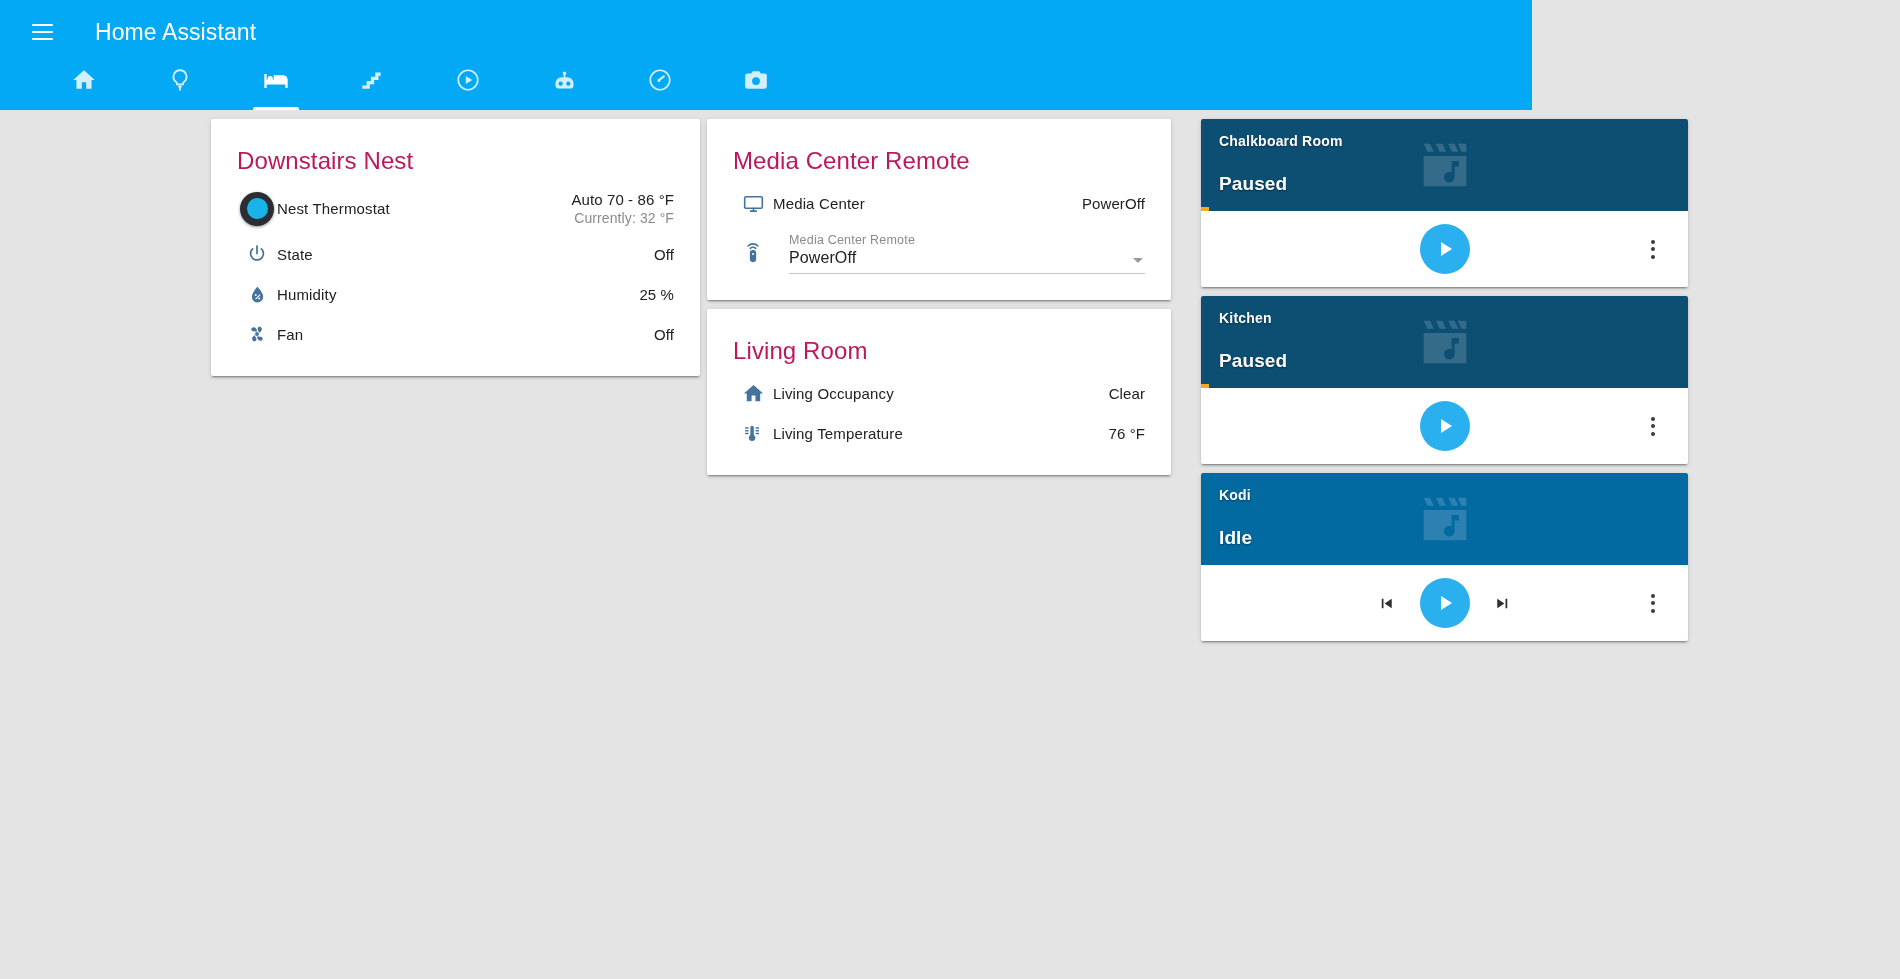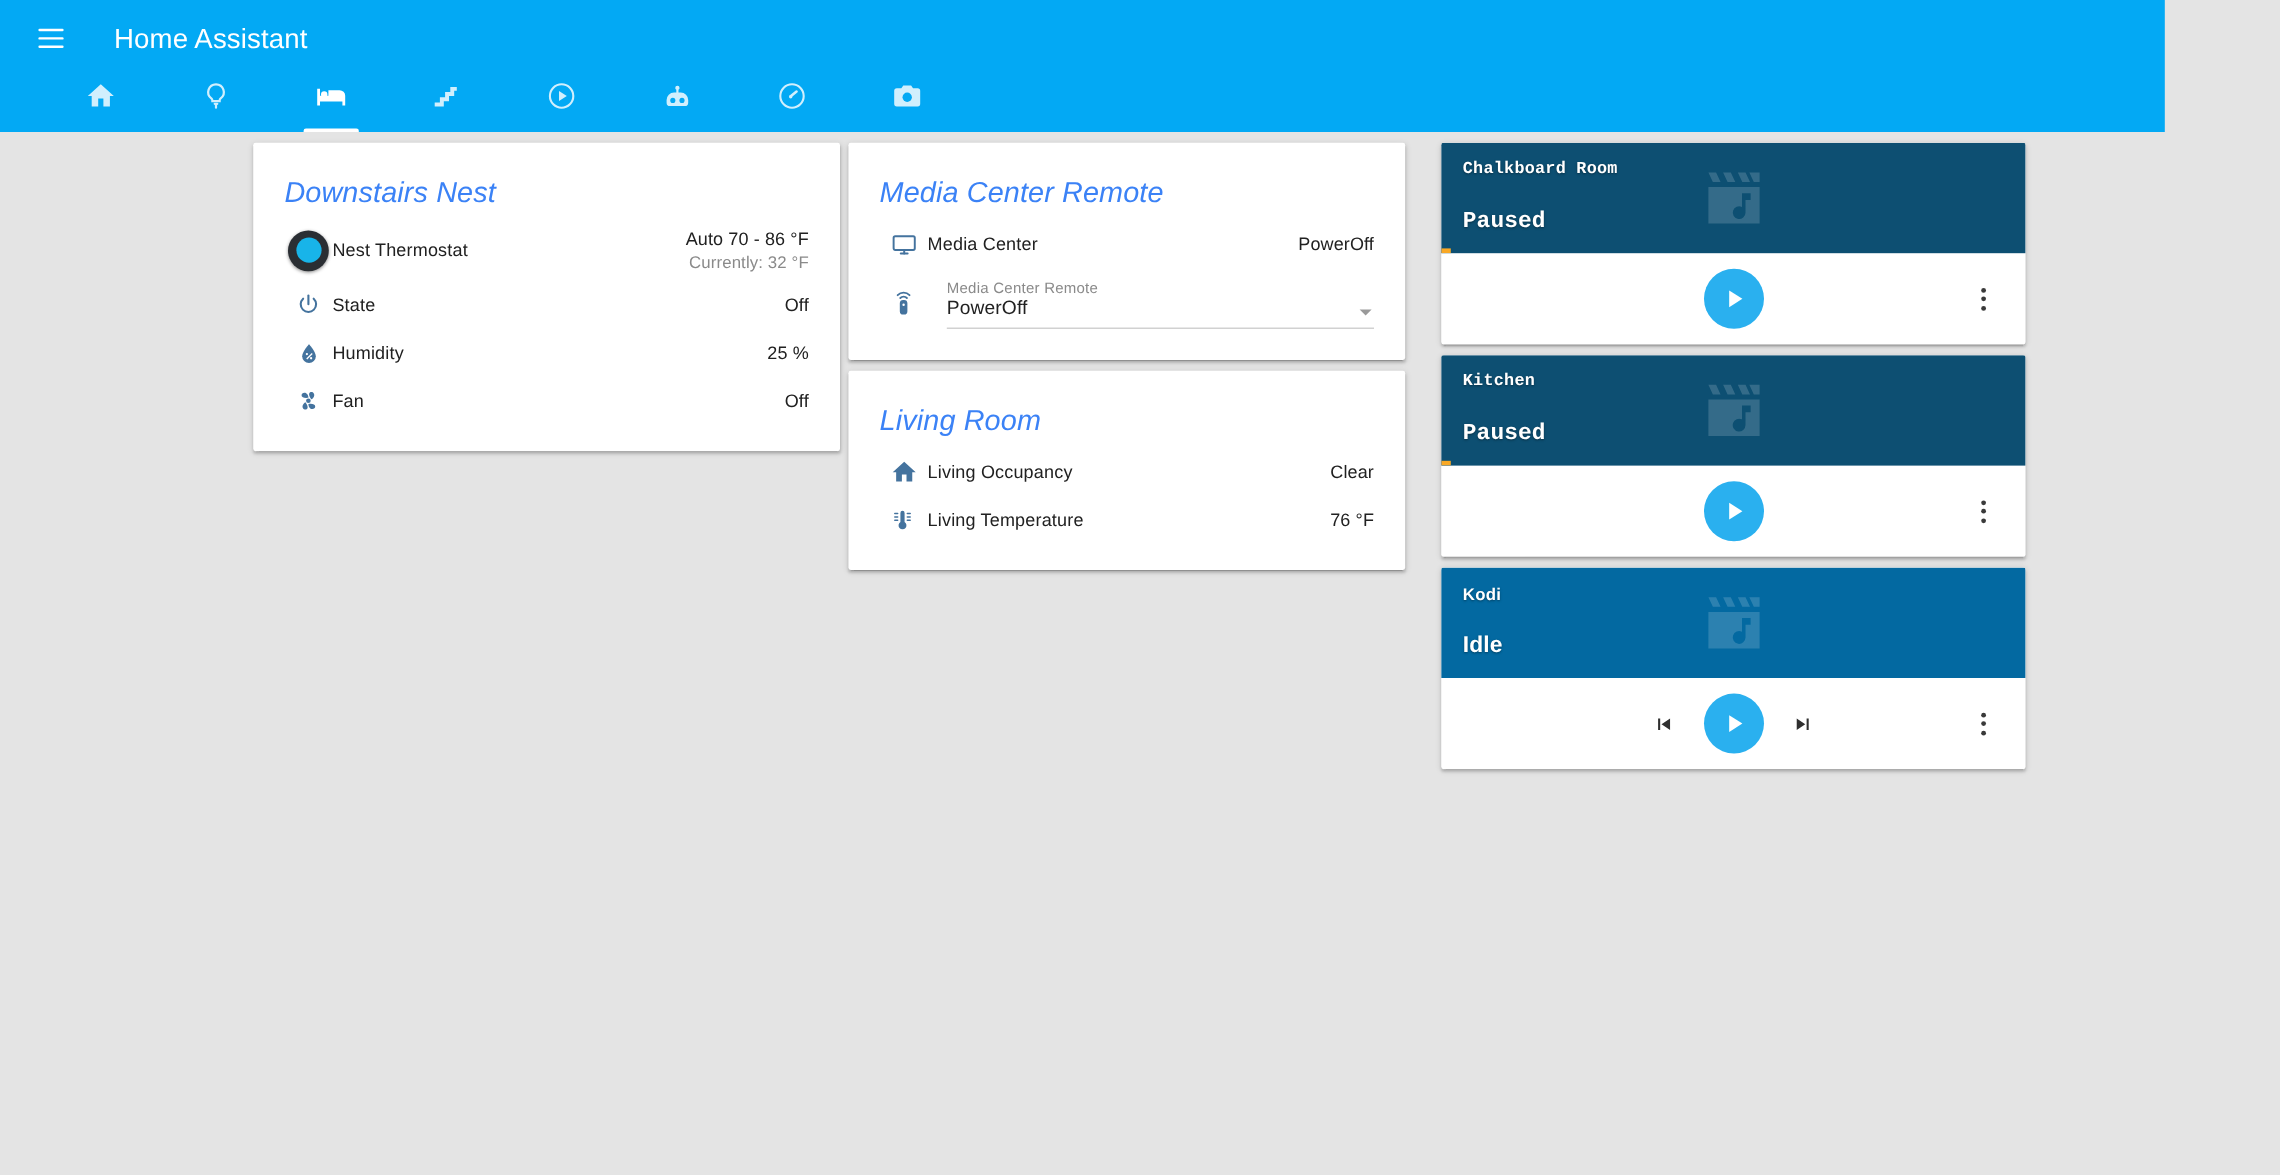--- a/index.html
+++ b/index.html
@@ -10,21 +10,21 @@
     overflow: hidden;
     background: #e4e4e4;
     font-family: "Liberation Sans", sans-serif;
     -webkit-font-smoothing: antialiased;
   }
 
   
   .appbar {
     position: absolute;
     top: 0; left: 0;
-    width: 1804px;
+    width: 1532px;
     height: 110px;
     background: #03a9f4;
     color: #ffffff;
   }
   .appbar-top {
     height: 64px;
     display: flex;
     align-items: center;
     padding-left: 22px;
   }
@@ -102,25 +102,24 @@
     box-shadow: 0 2px 2px 0 rgba(0,0,0,.14),
                 0 1px 5px 0 rgba(0,0,0,.12),
                 0 3px 1px -2px rgba(0,0,0,.2);
     margin-top: 9px;
     overflow: hidden;
   }
 
   .card-title {
     font-size: 24px;
     font-weight: 400;
-    color: #3b82f6;
+    color: #be185d;
     letter-spacing: .1px;
     padding: 26px 26px 6px 26px;
     line-height: 32px;
-    font-style: italic;
   }
 
   .card-body { padding: 0 26px 22px 26px; }
 
   
   .row {
     display: flex;
     align-items: center;
     min-height: 40px;
     padding: 8px 0;
@@ -221,21 +220,21 @@
     margin-top: 9px;
     overflow: hidden;
   }
   .media-header {
     position: relative;
     height: 92px;
     padding: 14px 18px 0 18px;
     color: #ffffff;
     overflow: hidden;
   }
-  .media-header.dark  { background: #0d4f72; font-family: Liberation Mono, monospace; }
+  .media-header.dark  { background: #0d4f72; }
   .media-header.light { background: #0369a1; }
 
   .media-name {
     position: relative;
     z-index: 2;
     font-size: 14px;
     font-weight: 700;
     letter-spacing: .2px;
     text-shadow: 0 1px 2px rgba(0,0,0,.4);
   }

